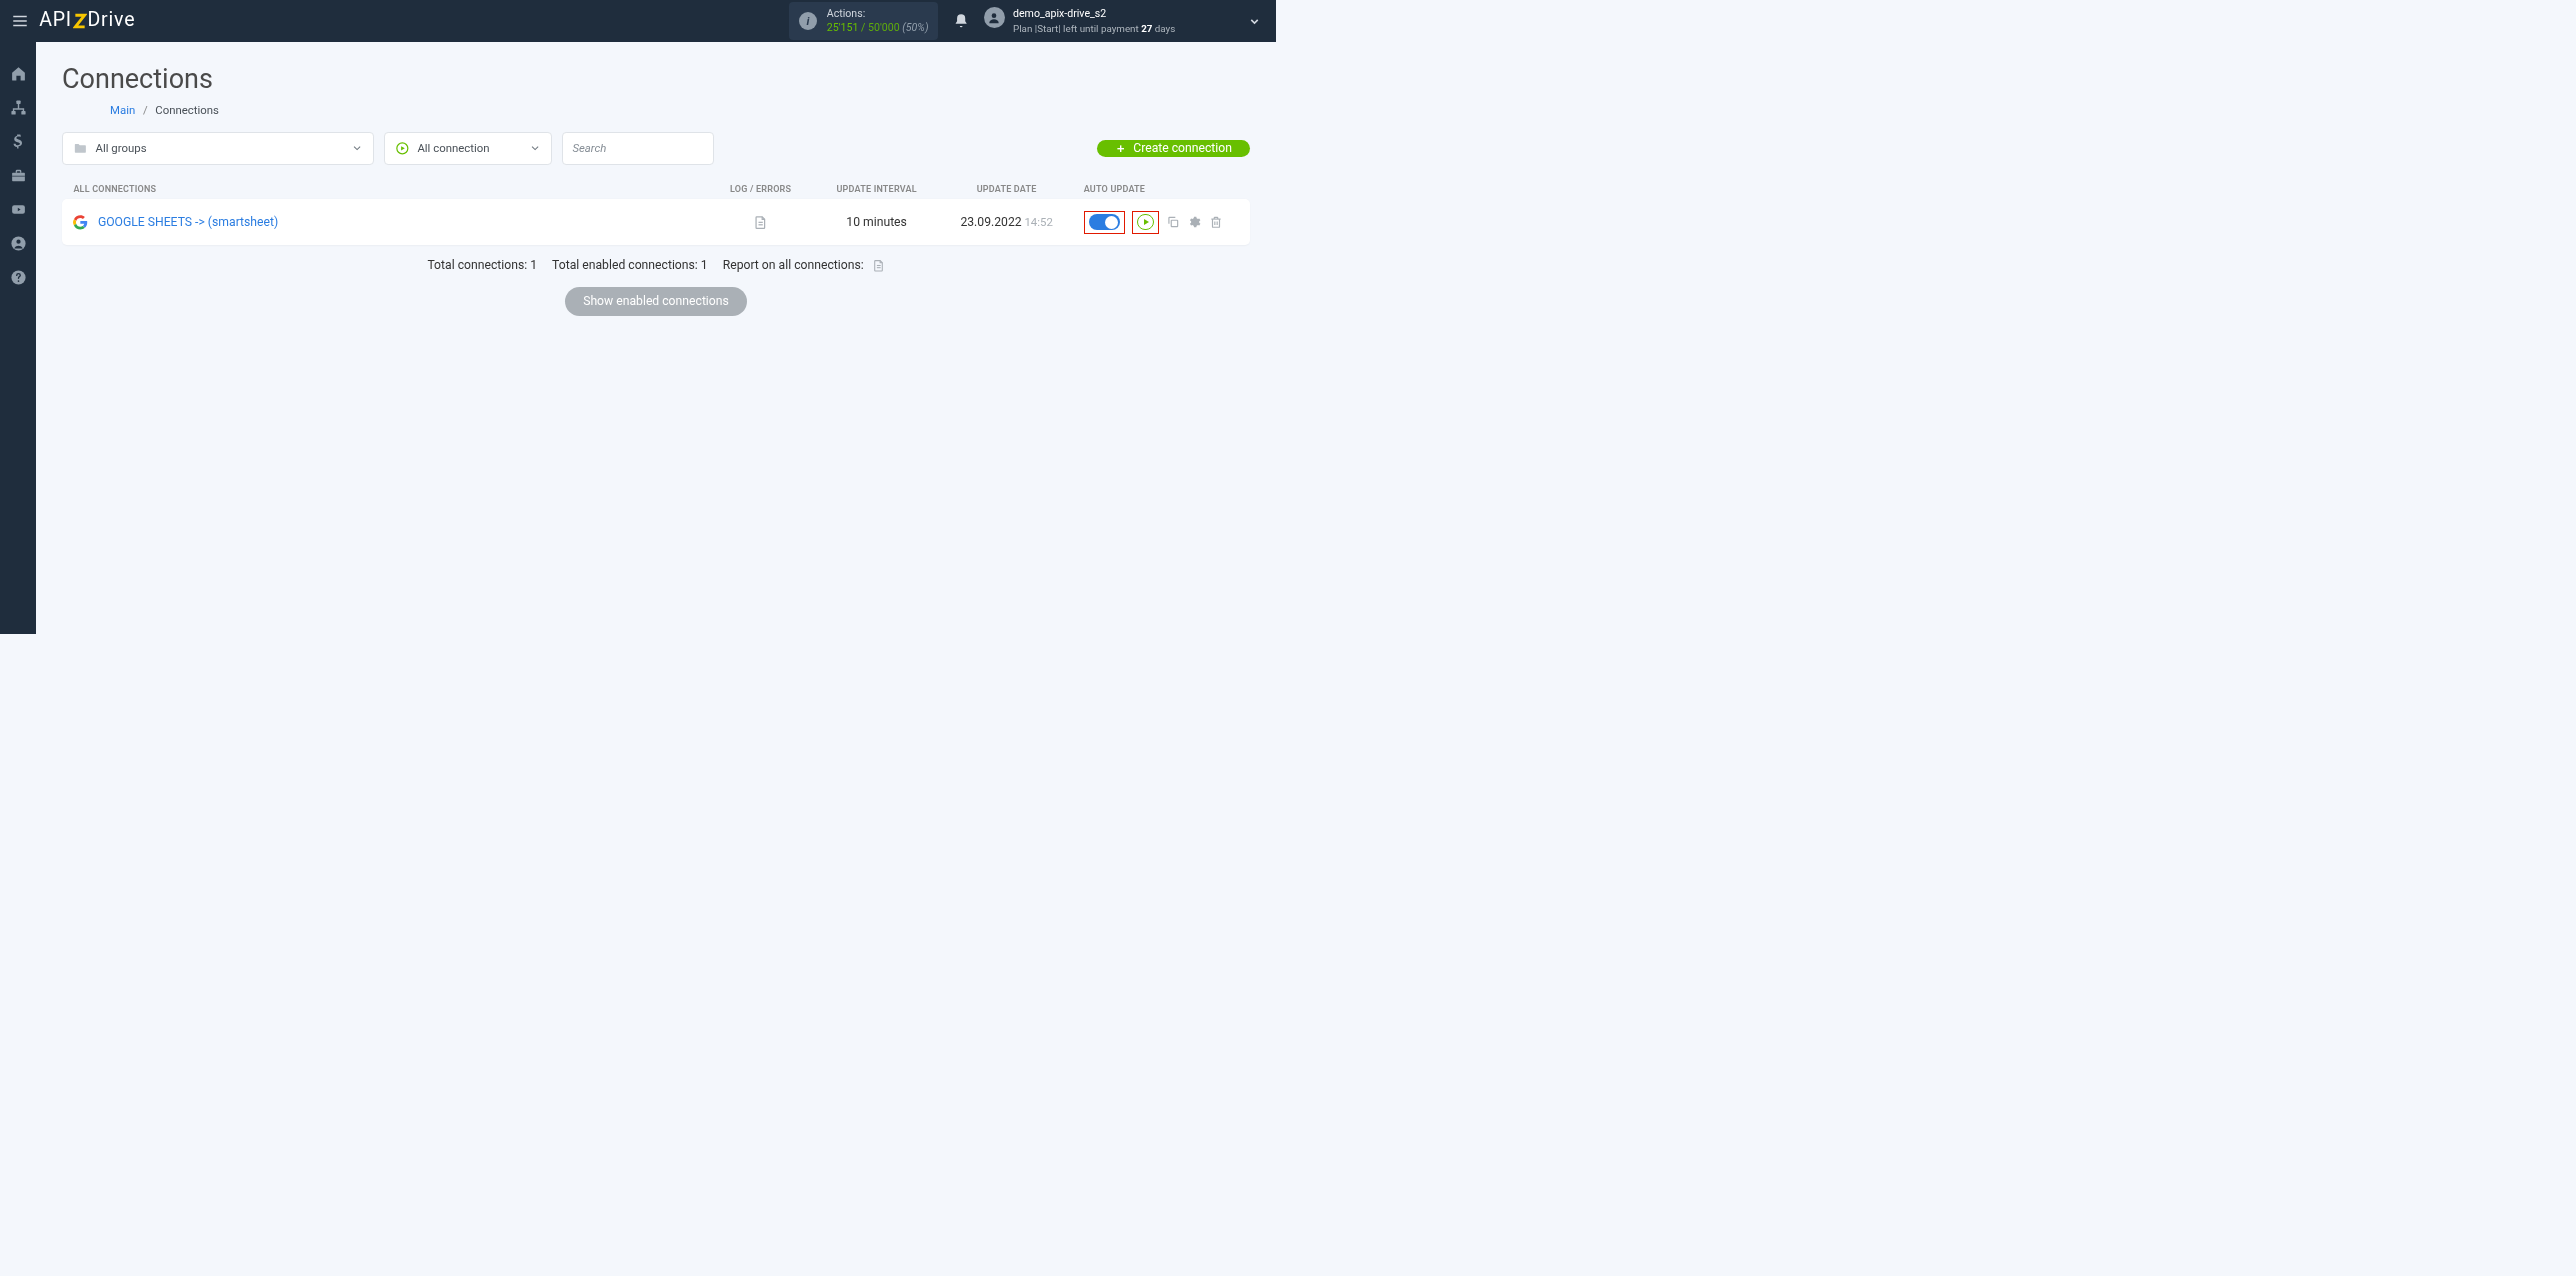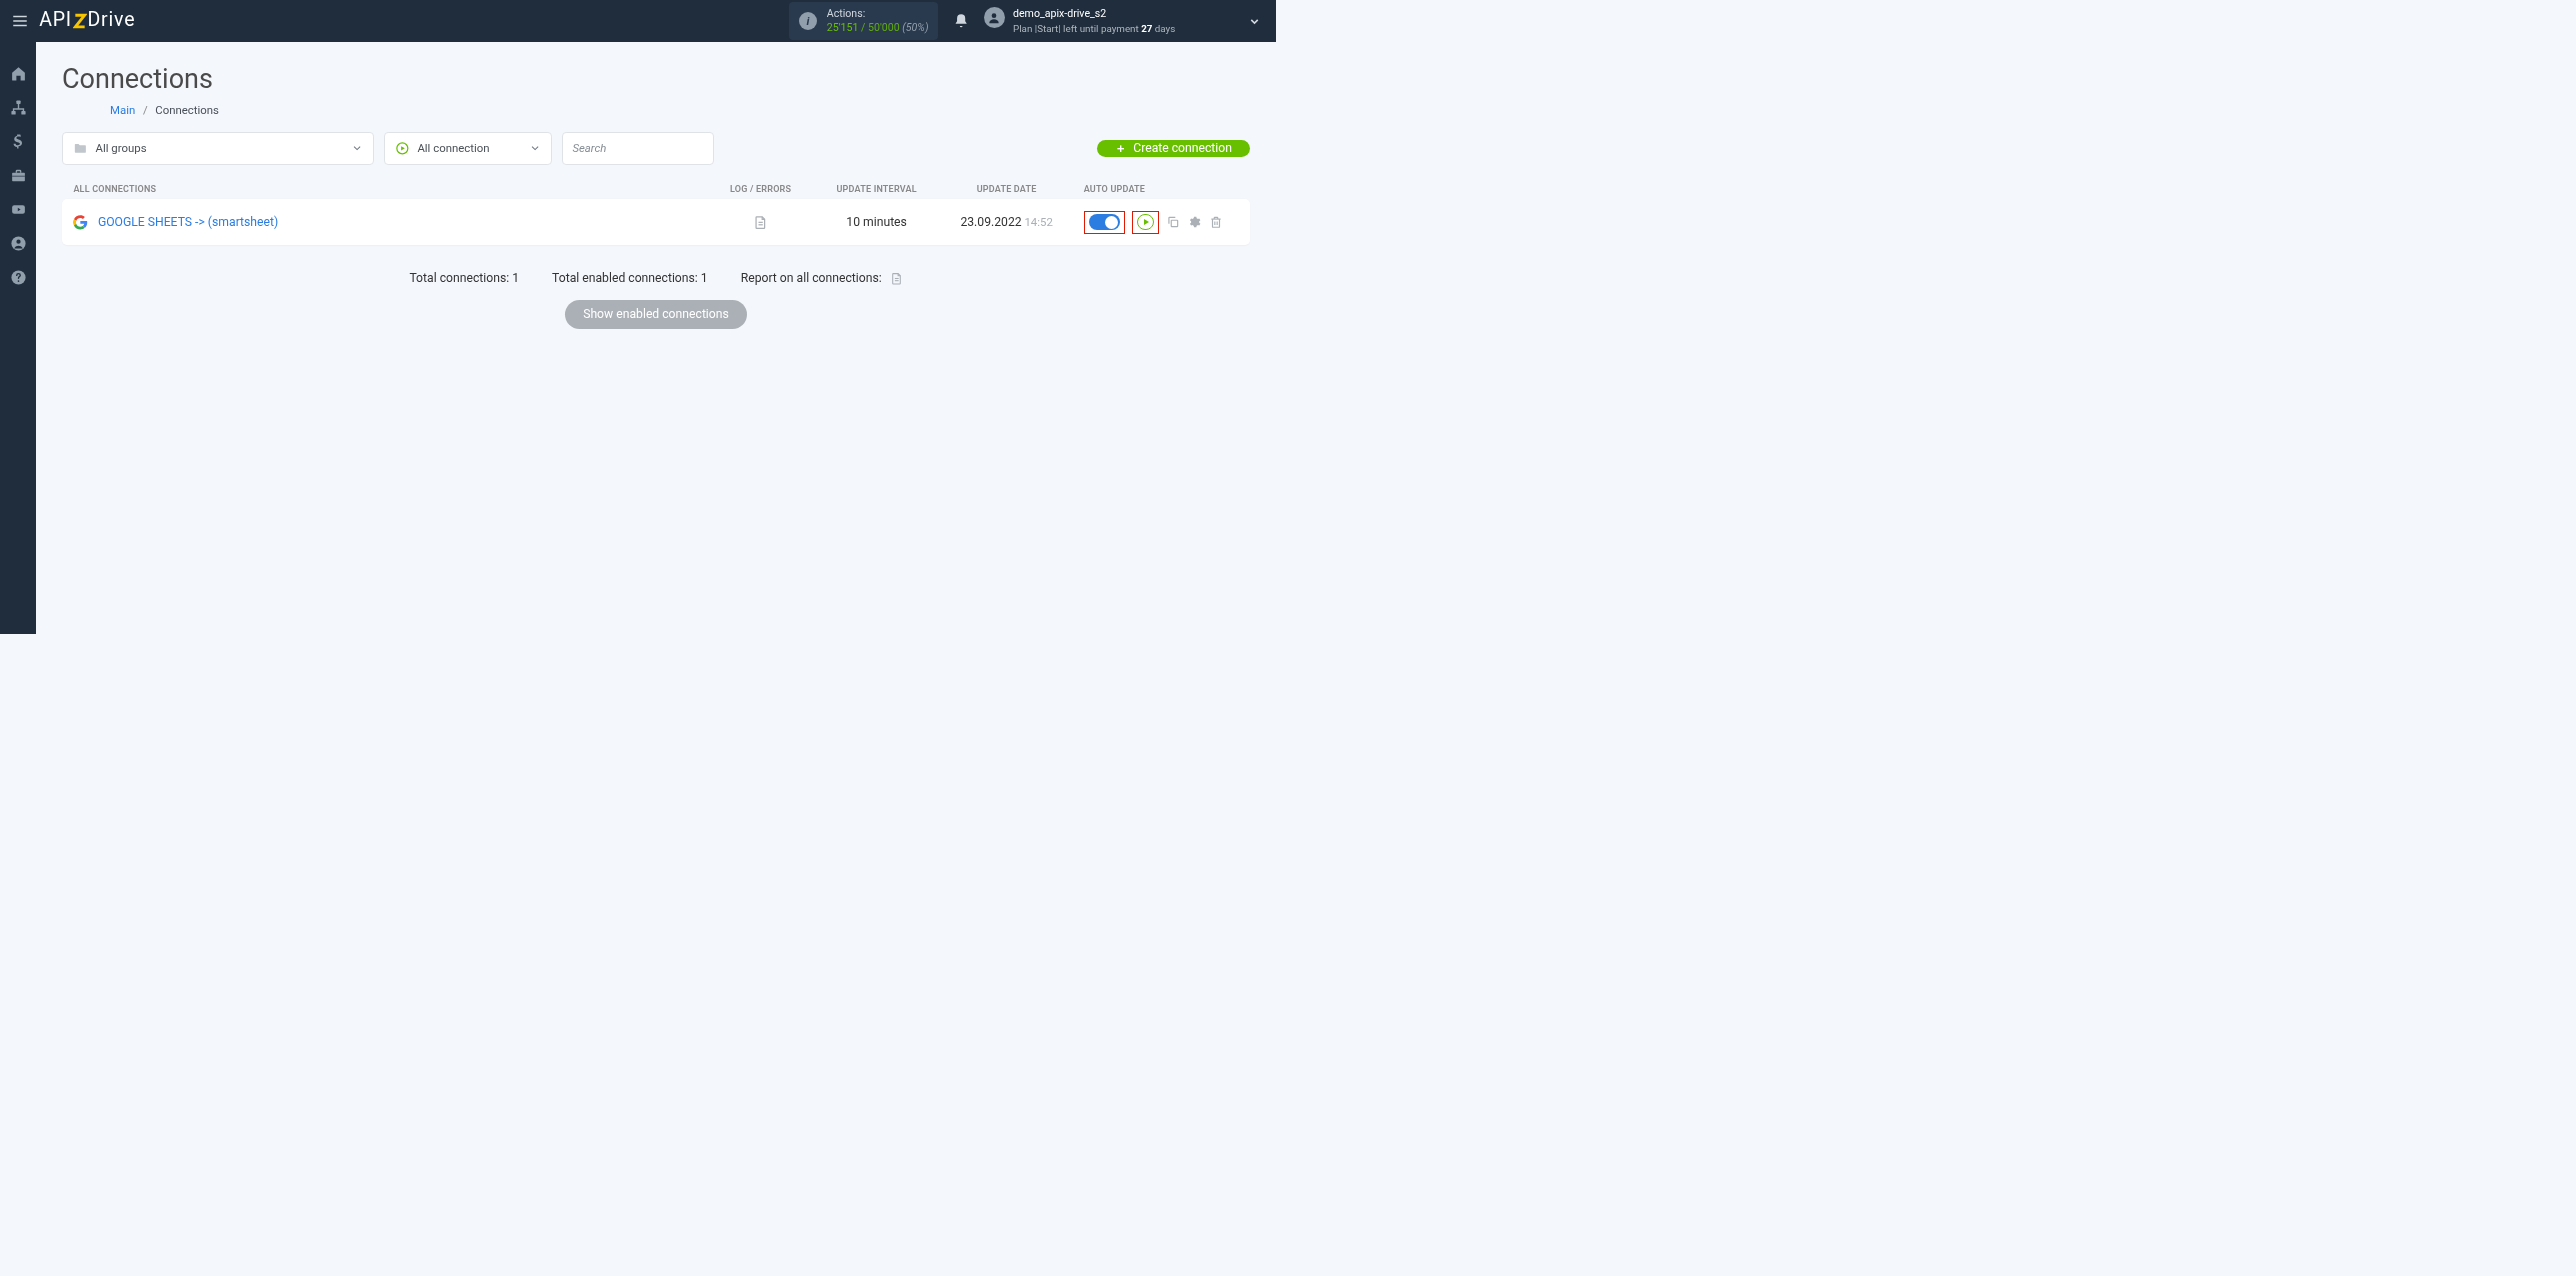--- a/index.html
+++ b/index.html
@@ -72,21 +72,21 @@
   .update-time { color:#aab0b6; }
   .col-auto.row { display:flex; align-items:center; gap:7.3px; }
   .redbox { border:1.6px solid #e11900; padding:2.4px 4.1px; display:inline-flex; align-items:center; }
   .toggle { width:31px; height:16.3px; background:#2b7de1; border-radius:8.1px; position:relative; cursor:pointer; }
   .toggle .knob { position:absolute; right:1.6px; top:1.6px; width:13px; height:13px; background:#fff; border-radius:50%; }
   .play-btn { width:16.3px; height:16.3px; border:1.6px solid #68bf00; border-radius:50%; display:flex; align-items:center; justify-content:center; cursor:pointer; }
   .play-btn .tri { width:0; height:0; border-left:5.7px solid #68bf00; border-top:3.3px solid transparent; border-bottom:3.3px solid transparent; margin-left:1.6px;}
   .row-action-icon { width:14px; height:14px; color:#aab0b6; cursor:pointer; display:inline-flex; }
 
   
-  .summary { margin-top:26px; display:flex; justify-content:center; align-items:center; gap:33px; font-size:12.2px; color:#333; }
+  .summary { margin-top:13px; display:flex; justify-content:center; align-items:center; gap:15px; font-size:12.2px; color:#333; }
   .summary .report-icon { color:#aab0b6; margin-left:4.9px; }
 
   .btn-deleted { margin:14.7px auto 0; display:block; background:#aab0b6; color:#fff; border:none; border-radius:16.3px; height:29px; padding:0 18px; font-size:12.2px; cursor:pointer; }
 
   svg { display:block; }
 </style>
 </head>
 <body>
 <div class="root">
 

